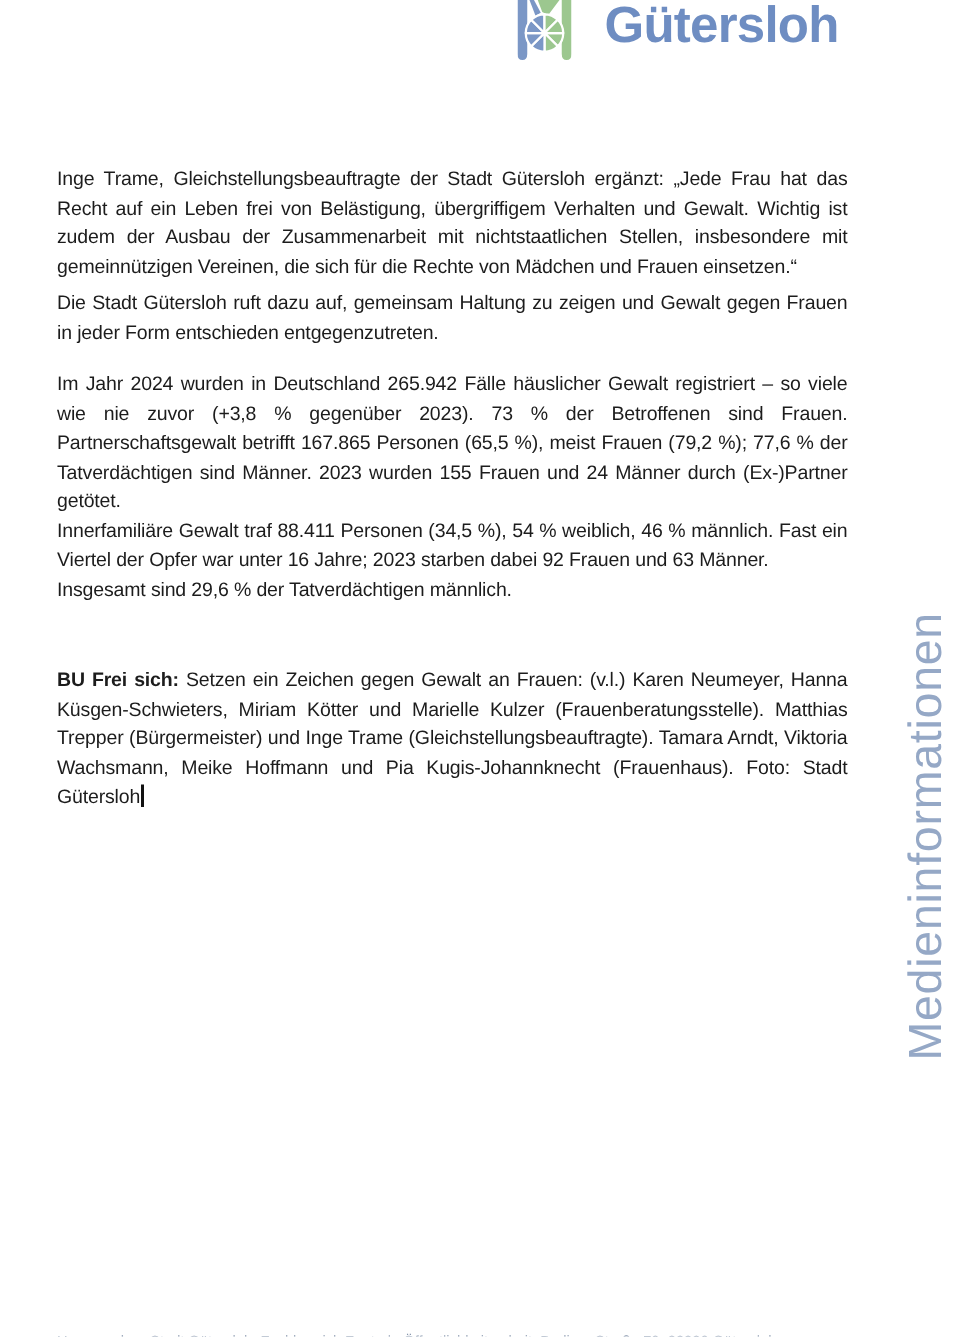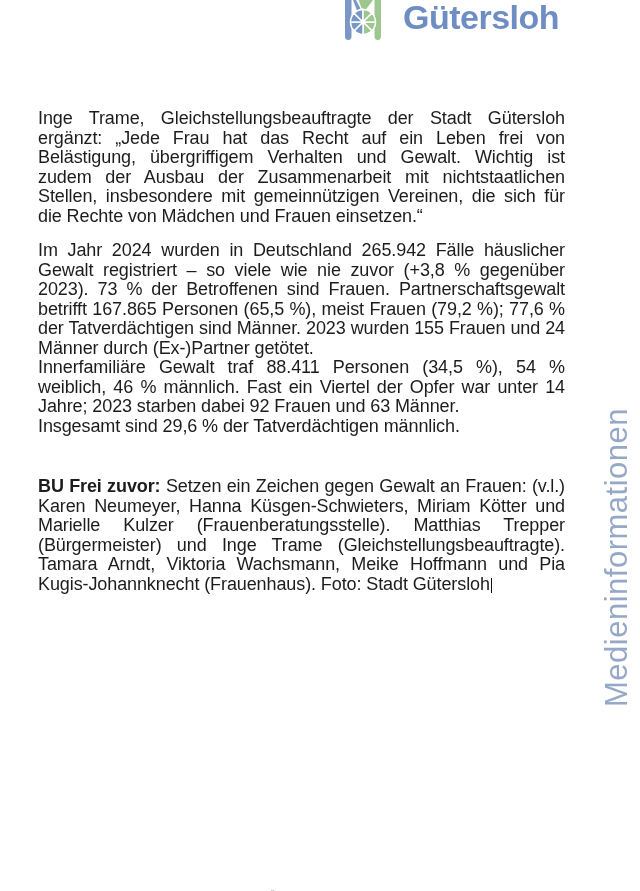--- a/index.html
+++ b/index.html
@@ -18,21 +18,21 @@
   .logo-icon { position: absolute; left: 0; top: 0; width: 36px; height: 42px; }
   .wordmark {
     position: absolute; left: 58px; top: -7px;
     font-size: 34px; font-weight: bold; letter-spacing: -0.5px;
     line-height: 48px; white-space: nowrap;
   }
 
   
   .content {
     position: absolute; left: 38px; top: 109px; width: 527px;
-    font-size: 18px; line-height: 19.5px;
+    font-size: 13px; line-height: 19.5px;
     text-align: justify; letter-spacing: -0.1px;
   }
   .para { margin: 0; }
   .para-2 { margin-top: 5px; }
   .infoblock { margin-top: 15px; }
   .infoblock .heading { font-weight: bold; text-align: left; }
   .caption { margin-top: 41px; }
   .caption .lead { font-weight: bold; }
   .text-cursor {
     display: inline-block; width: 1.5px; height: 15px;
@@ -79,29 +79,30 @@
         <path d="M36 44 L53.68 26.32 A25 25 0 0 1 61 44 Z" fill="#9cc78f"></path>
       </g>
       <circle cx="36" cy="44" r="3.2" fill="#ffffff"></circle>
     </svg>
     <span class="wordmark" style="color:#6e8dc2">Gütersloh</span>
   </header>
 
   <main class="content">
     <p class="para">Inge Trame, Gleichstellungsbeauftragte der Stadt Gütersloh ergänzt: „Jede Frau hat das Recht auf ein Leben frei von Belästigung, übergriffigem Verhalten und Gewalt. Wichtig ist zudem der Ausbau der Zusammenarbeit mit nichtstaatlichen Stellen, insbesondere mit gemeinnützigen Vereinen, die sich für die Rechte von Mädchen und Frauen einsetzen.“</p>
 
+    <p class="para para-2">Die Stadt Gütersloh ruft dazu auf, gemeinsam Haltung zu zeigen und Gewalt gegen Frauen in jeder Form entschieden entgegenzutreten.</p>
 
     <div class="infoblock">
       <div>Im Jahr 2024 wurden in Deutschland 265.942 Fälle häuslicher Gewalt registriert – so viele wie nie zuvor (+3,8 % gegenüber 2023). 73 % der Betroffenen sind Frauen. Partnerschaftsgewalt betrifft 167.865 Personen (65,5 %), meist Frauen (79,2 %); 77,6 % der Tatverdächtigen sind Männer. 2023 wurden 155 Frauen und 24 Männer durch (Ex-)Partner getötet.</div>
-      <div>Innerfamiliäre Gewalt traf 88.411 Personen (34,5 %), 54 % weiblich, 46 % männlich. Fast ein Viertel der Opfer war unter 14 Jahre; 2023 starben dabei 92 Frauen und 63 Männer.</div>
+      <div>Innerfamiliäre Gewalt traf 88.411 Personen (34,5 %), 54 % weiblich, 46 % männlich. Fast ein Viertel der Opfer war unter 16 Jahre; 2023 starben dabei 92 Frauen und 63 Männer.</div>
       <div>Insgesamt sind 29,6 % der Tatverdächtigen männlich.</div>
     </div>
 
     <p class="para caption">
-      <span class="lead">BU Frei zuvor:</span>
+      <span class="lead">BU Frei sich:</span>
       <span>Setzen ein Zeichen gegen Gewalt an Frauen: (v.l.) Karen Neumeyer, Hanna Küsgen-Schwieters, Miriam Kötter und Marielle Kulzer (Frauenberatungsstelle). Matthias Trepper (Bürgermeister) und Inge Trame (Gleichstellungsbeauftragte). Tamara Arndt, Viktoria Wachsmann, Meike Hoffmann und Pia Kugis-Johannknecht (Frauenhaus). Foto: Stadt Gütersloh</span><span class="text-cursor"></span>
     </p>
   </main>
 
   <div class="vertical-label" style="color:#95a8c6">Medieninformationen</div>
 
   <footer class="footer" style="color:#8695ab">
     <div>Herausgeber: Stadt Gütersloh, Fachbereich Zentrale Öffentlichkeitsarbeit, Berliner Straße 70, 33330 Gütersloh,</div>
     
   </footer>

